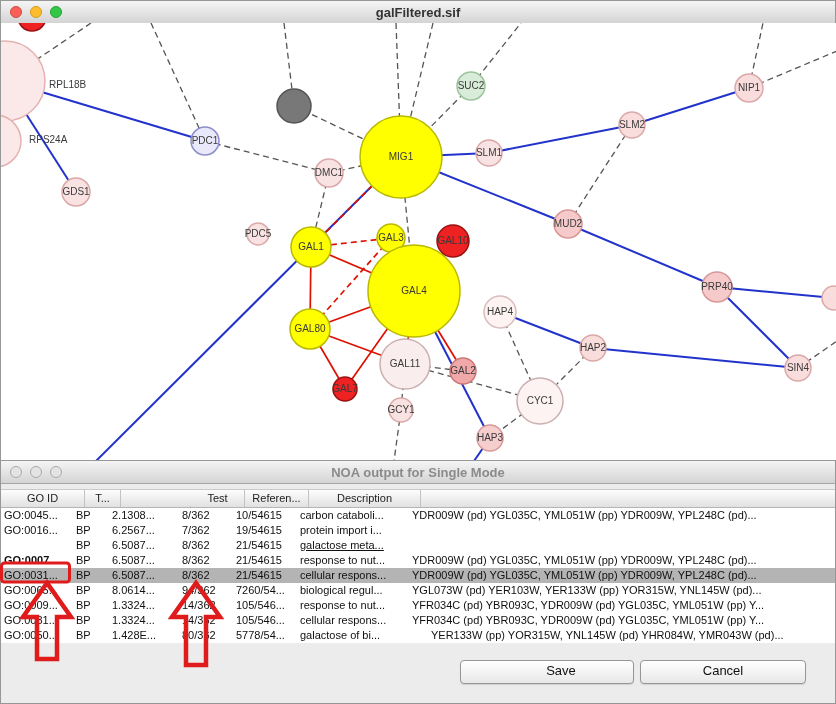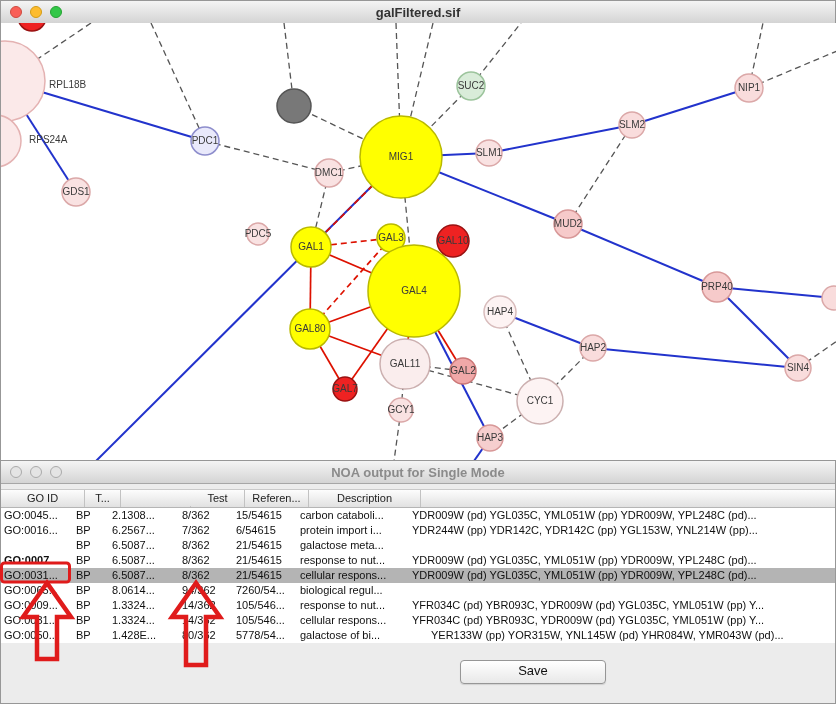--- a/index.html
+++ b/index.html
@@ -32,21 +32,21 @@
   .th{font-size:11px;color:#222;text-align:center;line-height:16px;
     border-right:1px solid #c2c2c2;box-sizing:border-box;overflow:hidden;white-space:nowrap;flex:0 0 auto;}
   .trow{display:flex;height:15px;background:#ffffff;}
   .trow.selected{background:#b4b4b4;}
   .td{font-size:11px;line-height:15px;padding-left:3px;box-sizing:border-box;
     overflow:hidden;white-space:nowrap;color:#101010;flex:0 0 auto;}
 
   .btn{position:absolute;height:22px;border:1px solid #969696;border-radius:4px;
     background:linear-gradient(#ffffff,#e8e8e8);font-size:13px;color:#111;
     text-align:center;line-height:20px;box-shadow:0 1px 1px rgba(0,0,0,0.12);cursor:default;}
-  #save-btn{left:459px;top:199px;width:144px;}
+  #save-btn{left:459px;top:199px;width:144px;padding-left:28px;}
   #cancel-btn{left:639px;top:199px;width:164px;}
 
   #annotations{position:absolute;top:0;left:0;pointer-events:none;z-index:50;}
 </style>
 </head>
 <body>
 
 <div class="window" id="window-top">
   <div class="titlebar">
     <span class="traffic">
@@ -185,40 +185,39 @@
         <div class="th" style="width: 54px;">Test</div>
         <div class="th" style="width: 64px;">Referen...</div>
         <div class="th" style="width: 112px;">Description</div>
       </div>
     <div id="tbody">
         <div class="trow">
           <div class="td" style="width: 72px;">GO:0045...</div>
           <div class="td" style="width: 36px;">BP</div>
           <div class="td" style="width: 70px;">2.1308...</div>
           <div class="td" style="width: 54px;">8/362</div>
-          <div class="td" style="width: 64px;">15/54615</div>
+          <div class="td" style="width: 64px;">10/54615</div>
           <div class="td" style="width: 112px;">carbon cataboli...</div>
           <div class="td" style="width: 428px;">YDR009W (pd) YGL035C, YML051W (pp) YDR009W, YPL248C (pd)...</div>
         </div>
         <div class="trow">
           <div class="td" style="width: 72px;">GO:0016...</div>
           <div class="td" style="width: 36px;">BP</div>
           <div class="td" style="width: 70px;">6.2567...</div>
           <div class="td" style="width: 54px;">7/362</div>
-          <div class="td" style="width: 64px;">6/54615</div>
+          <div class="td" style="width: 64px;">19/54615</div>
           <div class="td" style="width: 112px;">protein import i...</div>
-          <div class="td" style="width: 428px;">YDR244W (pp) YDR142C, YDR142C (pp) YGL153W, YNL214W (pp)...</div>
         </div>
         <div class="trow">
           <div class="td" style="width: 72px; margin-top: 44px;">GO:0006...</div>
           <div class="td" style="width: 36px;">BP</div>
           <div class="td" style="width: 70px;">6.5087...</div>
           <div class="td" style="width: 54px;">8/362</div>
           <div class="td" style="width: 64px;">21/54615</div>
-          <div class="td" style="width: 112px;">galactose meta...</div>
+          <div class="td" style="width: 112px; text-decoration: underline;">galactose meta...</div>
         </div>
         <div class="trow">
           <div class="td" style="width: 72px; font-weight: bold;">GO:0007...</div>
           <div class="td" style="width: 36px;">BP</div>
           <div class="td" style="width: 70px;">6.5087...</div>
           <div class="td" style="width: 54px;">8/362</div>
           <div class="td" style="width: 64px;">21/54615</div>
           <div class="td" style="width: 112px;">response to nut...</div>
           <div class="td" style="width: 428px;">YDR009W (pd) YGL035C, YML051W (pp) YDR009W, YPL248C (pd)...</div>
         </div>
@@ -231,20 +230,21 @@
           <div class="td" style="width: 112px;">cellular respons...</div>
           <div class="td" style="width: 428px;">YDR009W (pd) YGL035C, YML051W (pp) YDR009W, YPL248C (pd)...</div>
         </div>
         <div class="trow">
           <div class="td" style="width: 72px;">GO:0065...</div>
           <div class="td" style="width: 36px;">BP</div>
           <div class="td" style="width: 70px;">8.0614...</div>
           <div class="td" style="width: 54px;">94/362</div>
           <div class="td" style="width: 64px;">7260/54...</div>
           <div class="td" style="width: 112px;">biological regul...</div>
+          <div class="td" style="width: 428px;">YGL073W (pd) YER103W, YER133W (pp) YOR315W, YNL145W (pd)...</div>
         </div>
         <div class="trow">
           <div class="td" style="width: 72px;">GO:0009...</div>
           <div class="td" style="width: 36px;">BP</div>
           <div class="td" style="width: 70px;">1.3324...</div>
           <div class="td" style="width: 54px;">14/362</div>
           <div class="td" style="width: 64px;">105/546...</div>
           <div class="td" style="width: 112px;">response to nut...</div>
           <div class="td" style="width: 428px;">YFR034C (pd) YBR093C, YDR009W (pd) YGL035C, YML051W (pp) Y...</div>
         </div>
@@ -263,19 +263,20 @@
           <div class="td" style="width: 70px;">1.428E...</div>
           <div class="td" style="width: 54px;">80/362</div>
           <div class="td" style="width: 64px;">5778/54...</div>
           <div class="td" style="width: 112px;">galactose of bi...</div>
           <div class="td" style="width: 428px; margin-left: 19px;">YER133W (pp) YOR315W, YNL145W (pd) YHR084W, YMR043W (pd)...</div>
         </div>
       </div>
   </div>
 
   <div class="btn" id="save-btn">Save</div>
+  <div class="btn" id="cancel-btn">Cancel</div>
 </div>
 
 <svg id="annotations" width="836" height="704" viewBox="0 0 836 704">
   <rect x="1.5" y="563" width="68" height="19" rx="3" fill="none" stroke="#e01b1b" stroke-width="3"></rect>
   <polygon points="47,583 23,617 37,617 37,659 57,659 57,617 71,617" fill="none" stroke="#e01b1b" stroke-width="4.5" stroke-linejoin="miter"></polygon>
   <polygon points="196,583 172,617 186,617 186,665 206,665 206,617 220,617" fill="none" stroke="#e01b1b" stroke-width="4.5" stroke-linejoin="miter"></polygon>
 </svg>
 
 </body></html>

